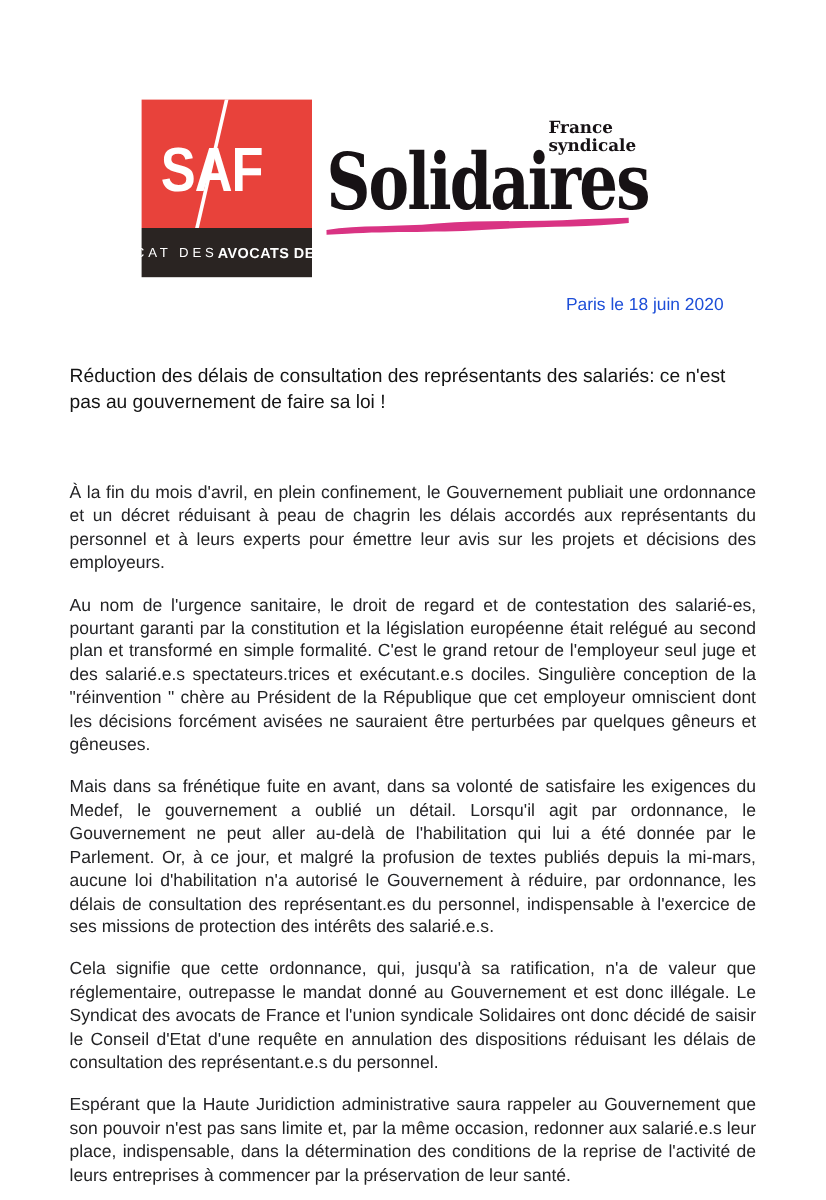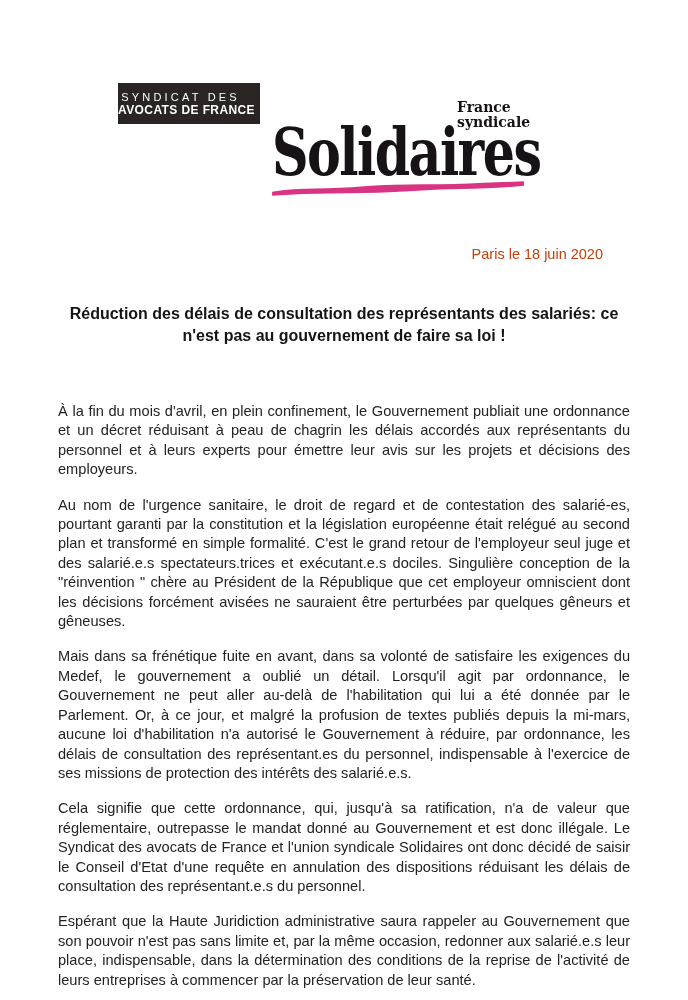--- a/index.html
+++ b/index.html
@@ -34,22 +34,22 @@
     position: absolute; left: 16px; top: 33px;
     font-size: 52px; line-height: 52px; font-weight: bold;
     letter-spacing: -1px; color: #ffffff;
     transform: scaleX(0.84); transform-origin: left top;
     white-space: nowrap;
   }
   .saf-band {
     width: 142px; height: 40px;
     background: var(--saf-band, #2a2422);
     color: #ffffff;
-    display: flex; flex-direction: column;
-    justify-content: center;
+    display: flex; flex-direction: row;
+    align-items: center; justify-content: center;
     gap: 0; padding-top: 1px;
   }
   .saf-band-line1 { font-size: 11px; letter-spacing: 3.2px; text-indent: 3.2px; white-space: nowrap; }
   .saf-band-line2 { font-size: 12px; font-weight: bold; letter-spacing: 0.4px; white-space: nowrap; }
 
   
   .solidaires-logo { position: absolute; left: 272px; top: 95px; width: 300px; height: 105px; }
   .solidaires-wordmark {
     position: absolute; left: 0; top: 25px;
     font-family: "DejaVu Serif", "Liberation Serif", serif;
@@ -67,42 +67,46 @@
   .solidaires-underline {
     position: absolute; left: -3px; top: 86px;
     width: 258px; height: 14px;
     color: var(--solidaires-pink, #d93383);
     transform: rotate(-1.2deg);
   }
 
   
   .dateline {
     position: absolute; top: 246px; right: 85px;
-    font-size: 14.5px; color: #c2410c;
+    font-size: 14.5px; color: #1d4ed8;
   }
   .doc-title {
     position: absolute; left: 58px; top: 303px; width: 572px;
-    text-align: center; font-weight: bold;
+    font-weight: normal;
     font-size: 16px; line-height: 22px; color: #141414;
   }
   .doc-body {
     position: absolute; left: 58px; top: 386px; width: 572px;
   }
   .doc-body p {
     margin: 16px 0 6px 0;
     font-size: 14.6px; line-height: 19.4px;
     text-align: justify; color: #232325;
   }
 </style>
 </head>
 <body>
 
 <div class="page">
 
   <div class="saf-logo">
+    <div class="saf-red">
+      <div class="saf-diagonal"></div>
+      <div class="saf-acronym">SAF</div>
+    </div>
     <div class="saf-band">
       <div class="saf-band-line1">SYNDICAT DES</div>
       <div class="saf-band-line2">AVOCATS DE FRANCE</div>
     </div>
   </div>
 
   <div class="solidaires-logo">
     <div class="solidaires-tagline">
       <div>France</div>
       <div>syndicale</div>

